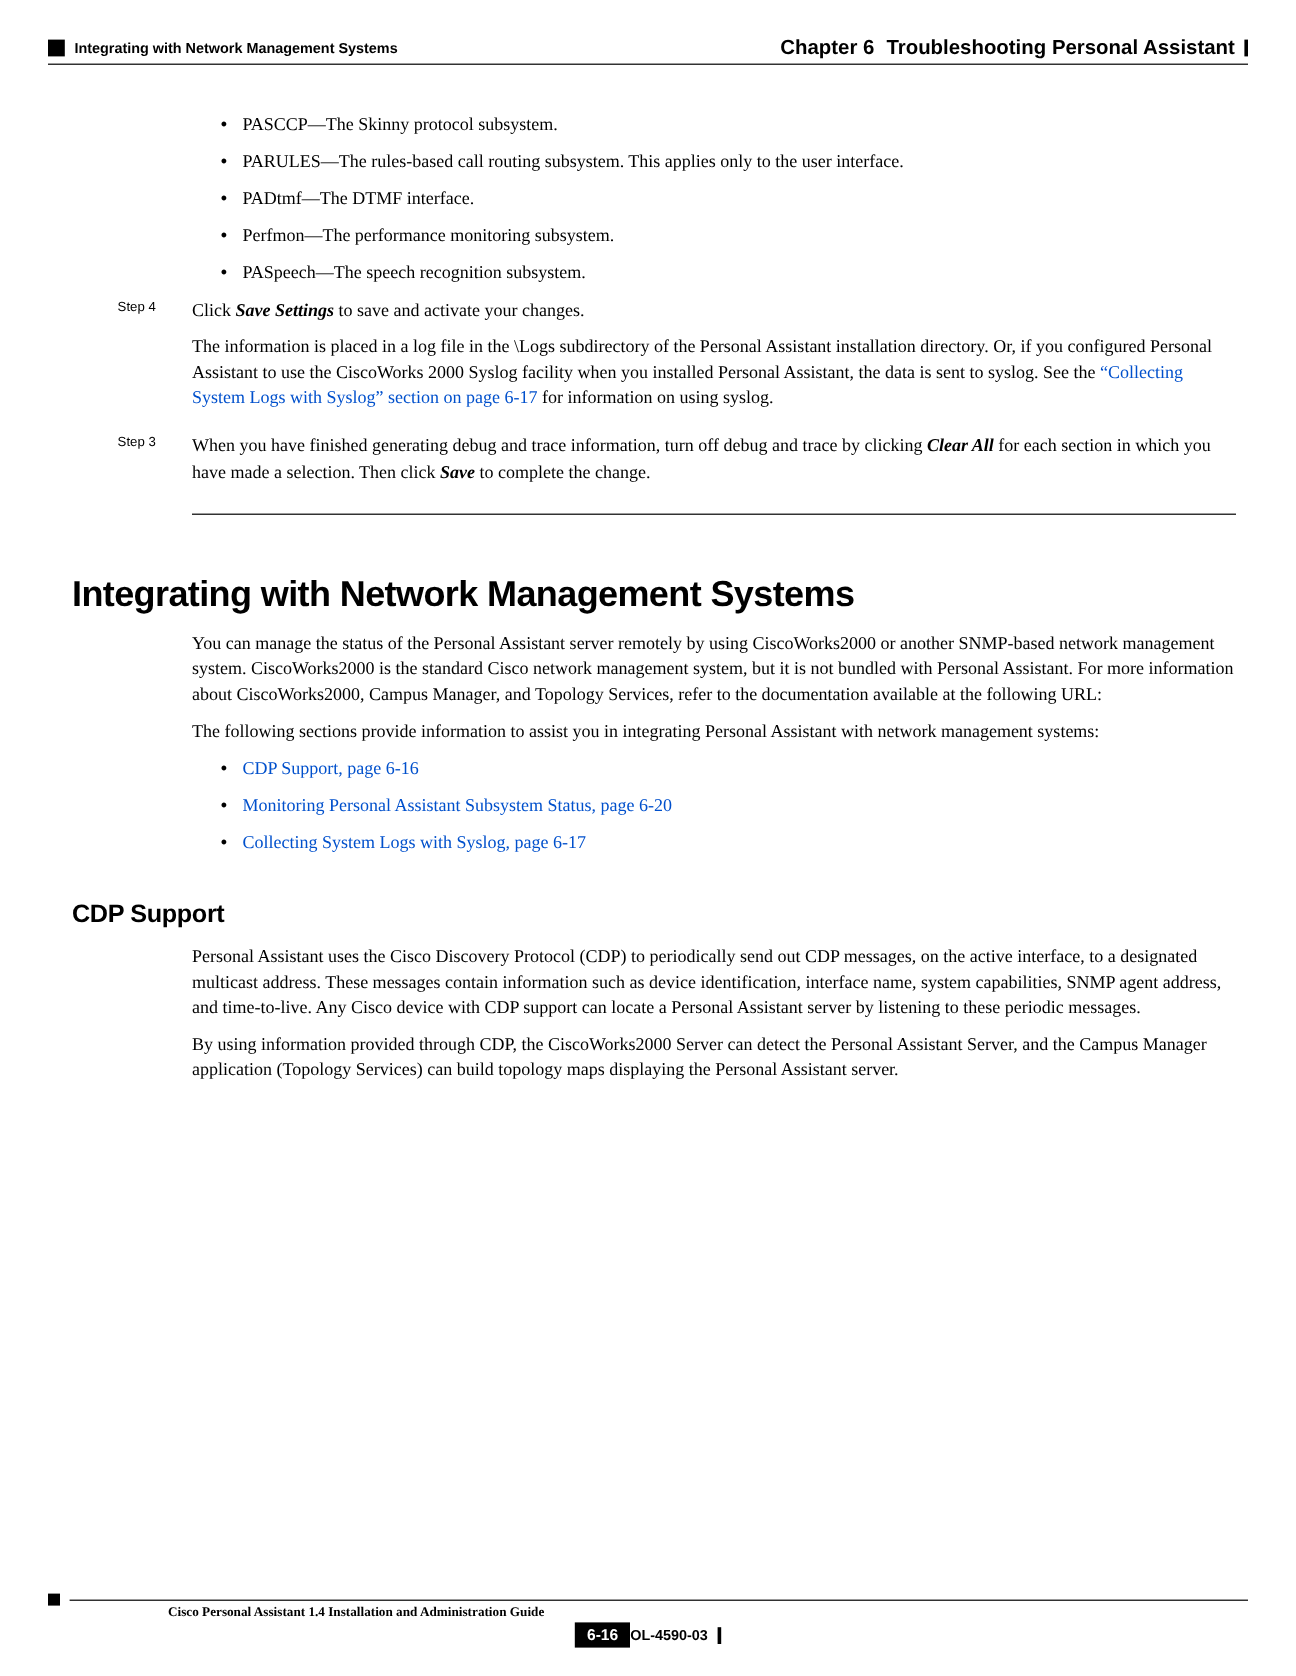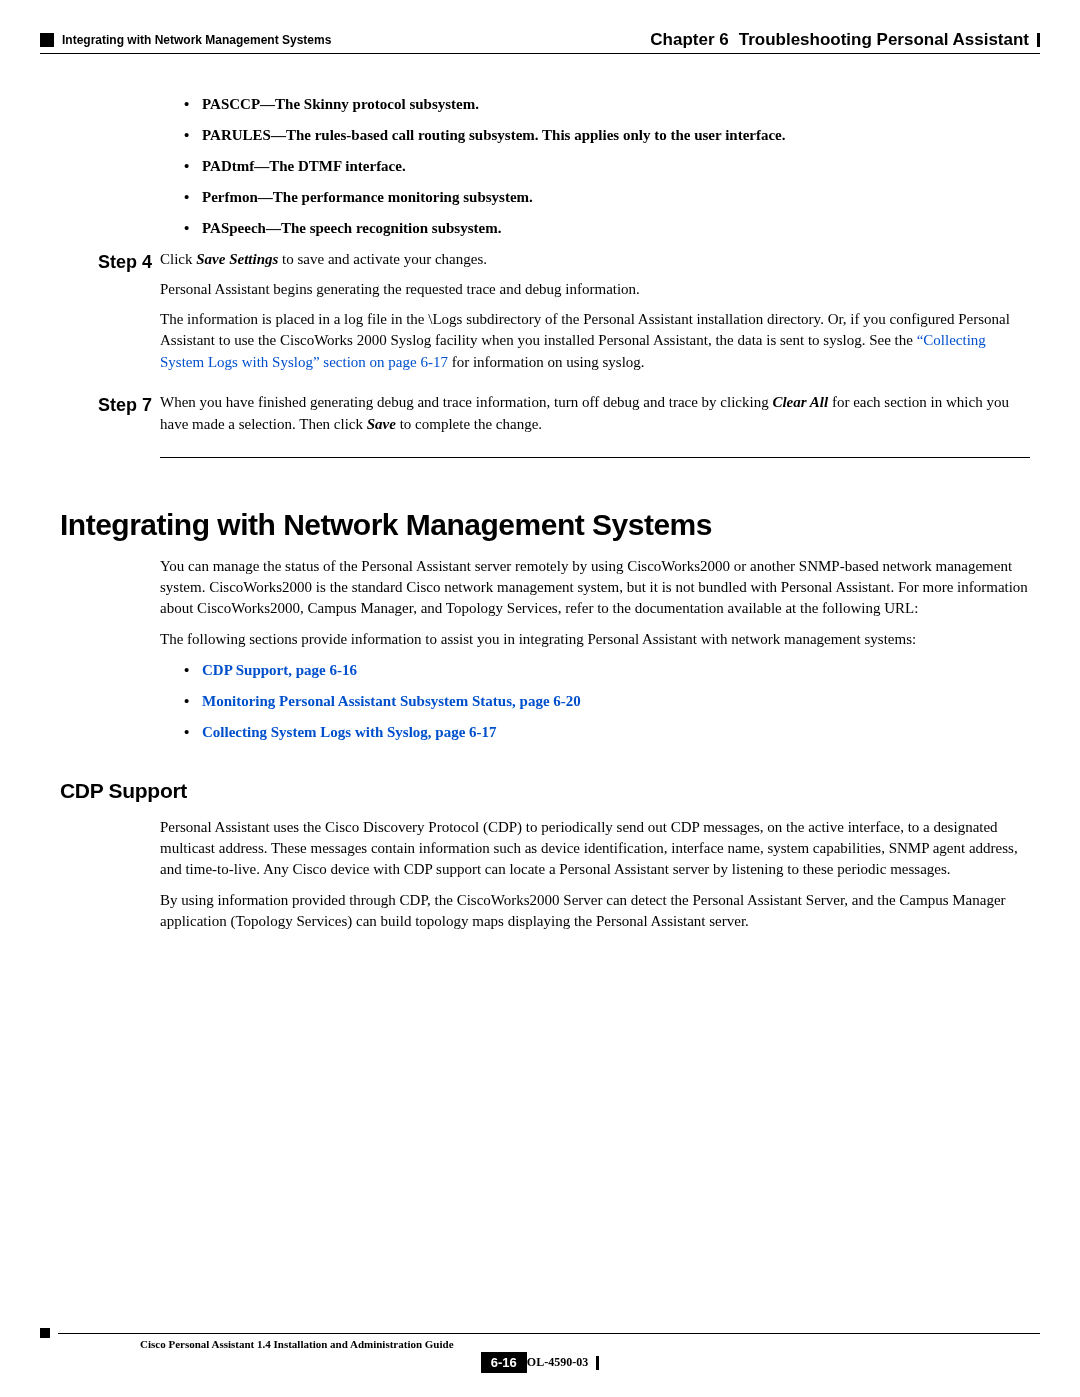--- a/index.html
+++ b/index.html
@@ -38,25 +38,25 @@
     width: 14px;
     height: 14px;
     background: #000;
     margin-right: 8px;
   }
   .hr-thin { border: none; border-top: 1.5px solid #000; margin-bottom: 40px; }
 
   .content { padding-left: 120px; padding-right: 10px; }
 
   ul.bullets { list-style: none; padding-left: 24px; margin-bottom: 8px; }
-  ul.bullets li { position: relative; padding-left: 18px; margin-bottom: 10px; line-height: 1.4; font-weight: bold; }
+  ul.bullets li { position: relative; padding-left: 18px; margin-bottom: 10px; line-height: 1.4; }
   ul.bullets li::before { content: "•"; position: absolute; left: 0; font-weight: bold; }
 
   .step-row { display: flex; margin-bottom: 10px; line-height: 1.45; }
-  .step-label { font-family: Arial, Helvetica, sans-serif; font-size: 18px; font-weight: bold; width: 60px; flex-shrink: 0; margin-left: -62px; margin-right: 2px; }
+  .step-label { font-family: Arial, Helvetica, sans-serif; font-size: 11px; font-weight: normal; width: 60px; flex-shrink: 0; margin-left: -62px; margin-right: 2px; }
   .step-body { flex: 1; }
   .step-body p { margin-bottom: 8px; }
 
   .bold { font-weight: bold; font-style: italic; }
   .link { color: #0050cc; }
 
   .section-rule { border: none; border-top: 1px solid #000; margin: 14px 0 50px 0; }
 
   h1.section-title {
     font-family: Arial, Helvetica, sans-serif;
@@ -96,21 +96,21 @@
   }
   .page-badge {
     background: #000;
     color: #fff;
     font-family: Arial, Helvetica, sans-serif;
     font-weight: bold;
     font-size: 13px;
     padding: 3px 10px;
   }
   .doc-id {
-    font-family: Liberation Serif, serif;
+    font-family: Liberation Sans, sans-serif;
     font-size: 12px;
     font-weight: bold;
     display: flex;
     align-items: center;
   }
   .tick-r {
     display: inline-block;
     width: 3px;
     height: 14px;
     background: #000;
@@ -143,30 +143,29 @@
     <li>Perfmon—The performance monitoring subsystem.</li>
     <li>PASpeech—The speech recognition subsystem.</li>
   </ul>
 
   <div class="step-row">
     <div class="step-label">Step 4</div>
     <div class="step-body">
       <p>
         <span>Click </span><span class="bold">Save Settings</span><span> to save and activate your changes.</span>
       </p>
-      <p>Personal Assistant begins generating the requested trace and debug information.</p>
       <p>
         <span>The information is placed in a log file in the \Logs subdirectory of the Personal Assistant installation directory. Or, if you configured Personal Assistant to use the CiscoWorks 2000 Syslog facility when you installed Personal Assistant, the data is sent to syslog. See the </span><span class="link">“Collecting System Logs with Syslog” section on page 6-17</span><span> for information on using syslog.</span>
       </p>
     </div>
   </div>
 
 
   <div class="step-row">
-    <div class="step-label">Step 7</div>
+    <div class="step-label">Step 3</div>
     <div class="step-body">
       <p>
         <span>When you have finished generating debug and trace information, turn off debug and trace by clicking </span><span class="bold">Clear All</span><span> for each section in which you have made a selection. Then click </span><span class="bold">Save</span><span> to complete the change.</span>
       </p>
     </div>
   </div>
 
   <hr class="section-rule">
 </div>
 

